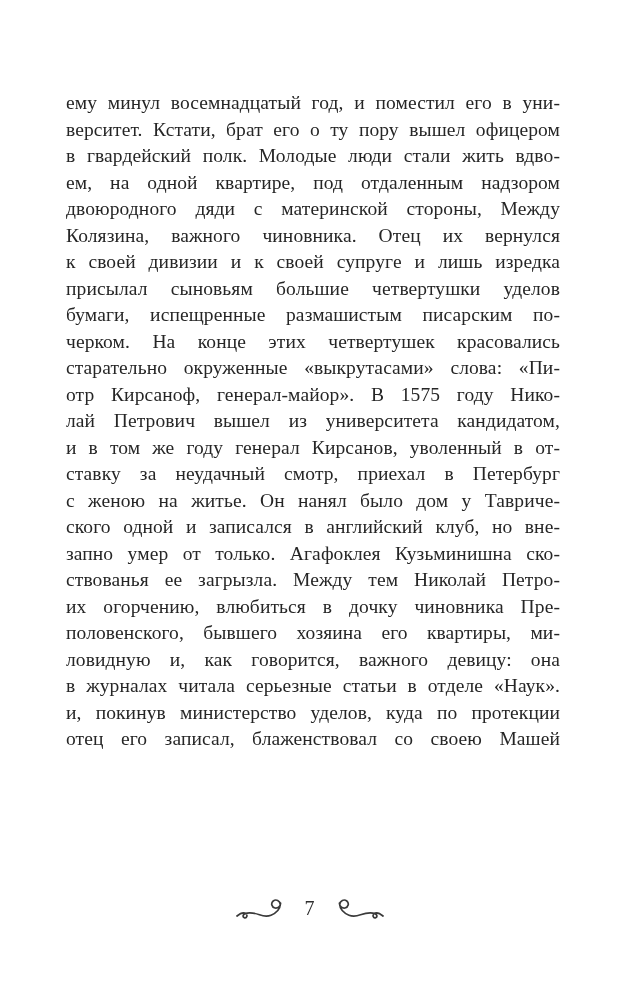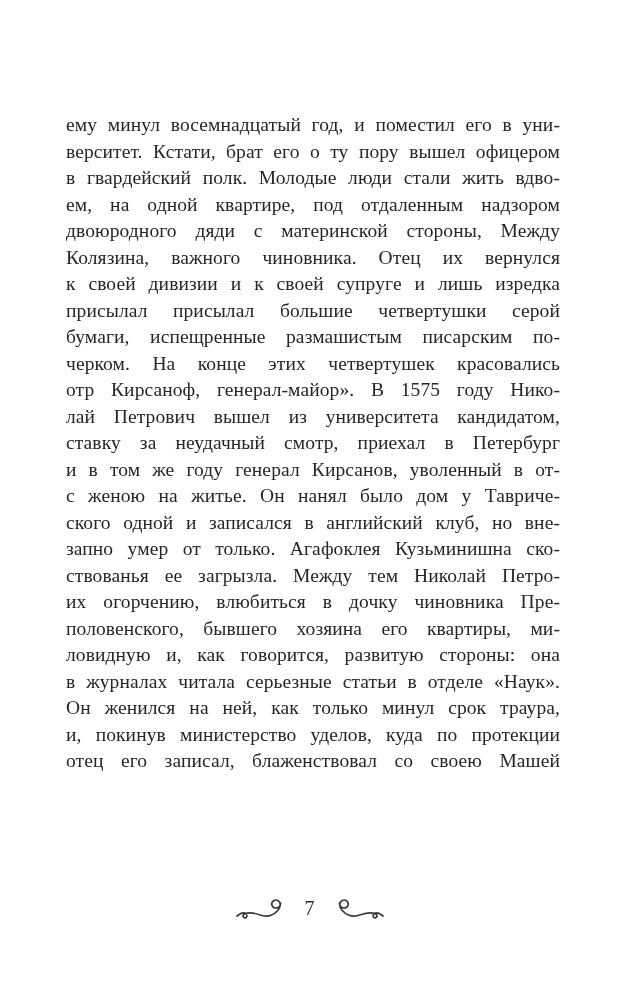--- a/index.html
+++ b/index.html
@@ -11,21 +11,21 @@
     position: relative;
     width: 619px;
     height: 1000px;
     background: #ffffff;
     overflow: hidden;
     font-family: "Liberation Serif", "DejaVu Serif", serif;
   }
   .text-block {
     position: absolute;
     left: 66px;
-    top: 112px;
+    top: 90px;
     width: 494px;
   }
   .line {
     font-size: 19.5px;
     line-height: 26.5px;
     color: #262626;
     text-align: justify;
     text-align-last: justify;
     -moz-text-align-last: justify;
     white-space: normal;
@@ -62,36 +62,36 @@
 <div class="page">
 
   <div class="text-block">
     <div class="line">ему минул восемнадцатый год, и поместил его в уни-</div>
     <div class="line">верситет. Кстати, брат его о ту пору вышел офицером</div>
     <div class="line">в гвардейский полк. Молодые люди стали жить вдво-</div>
     <div class="line">ем, на одной квартире, под отдаленным надзором</div>
     <div class="line">двоюродного дяди с материнской стороны, Между</div>
     <div class="line">Колязина, важного чиновника. Отец их вернулся</div>
     <div class="line">к своей дивизии и к своей супруге и лишь изредка</div>
-    <div class="line">присылал присылал большие четвертушки серой</div>
+    <div class="line">присылал сыновьям большие четвертушки уделов</div>
     <div class="line">бумаги, испещренные размашистым писарским по-</div>
     <div class="line">черком. На конце этих четвертушек красовались</div>
+    <div class="line">старательно окруженные «выкрутасами» слова: «Пи-</div>
     <div class="line">отр Кирсаноф, генерал-майор». В 1575 году Нико-</div>
     <div class="line">лай Петрович вышел из университета кандидатом,</div>
+    <div class="line">и в том же году генерал Кирсанов, уволенный в от-</div>
     <div class="line">ставку за неудачный смотр, приехал в Петербург</div>
-    <div class="line">и в том же году генерал Кирсанов, уволенный в от-</div>
     <div class="line">с женою на житье. Он нанял было дом у Тавриче-</div>
     <div class="line">ского одной и записался в английский клуб, но вне-</div>
     <div class="line">запно умер от только. Агафоклея Кузьминишна ско-</div>
     <div class="line">ствованья ее загрызла. Между тем Николай Петро-</div>
     <div class="line">их огорчению, влюбиться в дочку чиновника Пре-</div>
     <div class="line">половенского, бывшего хозяина его квартиры, ми-</div>
-    <div class="line">ловидную и, как говорится, развитую стороны: она</div>
+    <div class="line">ловидную и, как говорится, важного девицу: она</div>
     <div class="line">в журналах читала серьезные статьи в отделе «Наук».</div>
-    <div class="line">Он женился на ней, как только минул срок траура,</div>
     <div class="line">и, покинув министерство уделов, куда по протекции</div>
     <div class="line">отец его записал, блаженствовал со своею Машей</div>
   </div>
 
   <div class="footer">
     <span class="flourish left">
       <svg viewBox="0 0 58 24" xmlns="http://www.w3.org/2000/svg">
         <path d="M1 19
                  C4.5 16, 8 15, 10 16.8
                  C11.8 18.4, 10.8 21.2, 8.6 20.8

